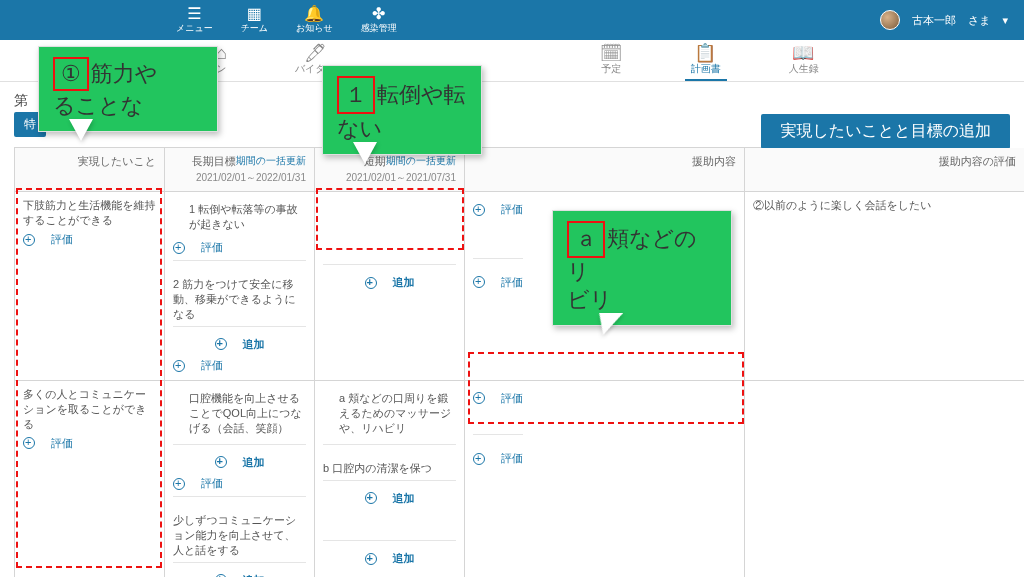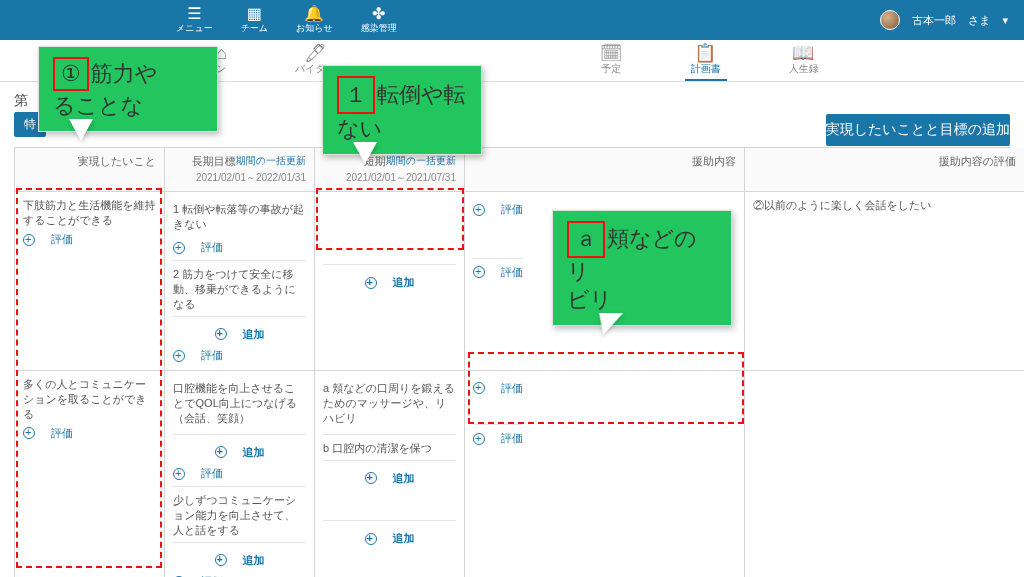--- a/index.html
+++ b/index.html
@@ -13,30 +13,30 @@
   .topbar .user { margin-left: auto; display: flex; align-items: center; gap: 12px; font-size: 11px; }
   .avatar { width: 20px; height: 20px; border-radius: 50%; background: radial-gradient(circle at 35% 35%, #d8b28a, #7a5a3a); border: 1px solid #fff; }
   
   .tabbar { height: 42px; border-bottom: 1px solid #e0e0e0; display: flex; align-items: stretch; padding-left: 210px; gap: 56px; }
   .tab-item { display: flex; flex-direction: column; align-items: center; justify-content: center; color: #888; font-size: 10px; cursor: pointer; border-bottom: 2px solid transparent; padding: 0 6px; }
   .tab-item .icon { font-size: 18px; line-height: 1; }
   .tab-item.active { color: #1b76a8; border-bottom-color: #1b76a8; }
   
   .page-head { padding: 10px 14px; position: relative; }
   .dai { font-size: 14px; color: #444; }
-  .add-btn { position: absolute; right: 14px; top: 32px; background: #1b76a8; color: #fff; border: none; padding: 7px 0; font-size: 14px; border-radius: 2px; cursor: pointer; }
+  .add-btn { position: absolute; right: 14px; top: 32px; background: #1b76a8; color: #fff; border: none; padding: 7px 19px; font-size: 16px; border-radius: 2px; cursor: pointer; }
   .blue-small-btn { background: #1b76a8; color: #fff; border: none; padding: 4px 10px; font-size: 12px; border-radius: 2px; cursor: pointer; margin-top: 2px; }
   
   .grid { display: grid; grid-template-columns: 150px 150px 150px 280px 280px; border-top: 1px solid #d5d5d5; border-left: 1px solid #d5d5d5; margin: 0 14px; }
   .gcell { border-right: 1px solid #d5d5d5; border-bottom: 1px solid #d5d5d5; padding: 6px 8px; font-size: 11px; color: #555; background: #fff; position: relative; }
   .ghead { background: #fafafa; font-size: 11px; color: #666; text-align: right; }
   .ghead .subdate { color: #888; font-size: 10px; margin-top: 2px; }
   .ghead .bulk-link { color: #1b76a8; font-size: 10px; float: right; }
-  .inner-cell { padding: 4px 0; }
-  .inner-divider { border-top: 1px solid #e5e5e5; margin-top: 4px; padding-top: 6px; }
+  .inner-cell { padding: 4px 0; margin-left: 16px; }
+  .inner-divider { border-top: 1px solid #e5e5e5; margin-top: 4px; padding-top: 16px; }
   .action-link { color: #1b76a8; display: inline-flex; align-items: center; gap: 16px; font-size: 11px; margin-top: 4px; cursor: pointer; }
   .action-link .plus { display: inline-block; width: 12px; height: 12px; border: 1.5px solid #1b76a8; border-radius: 50%; position: relative; }
   .action-link .plus::before { content: "+"; position: absolute; left: 1px; top: -2px; font-size: 11px; color: #1b76a8; }
   .action-center { text-align: center; padding: 6px 0 2px; font-weight: bold; }
   
   .callout { position: absolute; background: #22c55e; border: 1px solid #e0e0e0; box-shadow: 2px 3px 6px rgba(0,0,0,0.25); padding: 10px 14px; font-size: 22px; color: #333; z-index: 50; }
   .callout .redbox { border: 2px solid #e11; padding: 2px 6px; display: inline-block; margin-right: 2px; }
   .callout::after { content: ""; position: absolute; width: 0; height: 0; }
   .callout1 { left: 38px; top: 46px; width: 180px; }
   .callout1::after { left: 30px; bottom: -22px; border: 12px solid transparent; border-top: 22px solid #fff; filter: drop-shadow(1px 2px 2px rgba(0,0,0,0.2)); }

